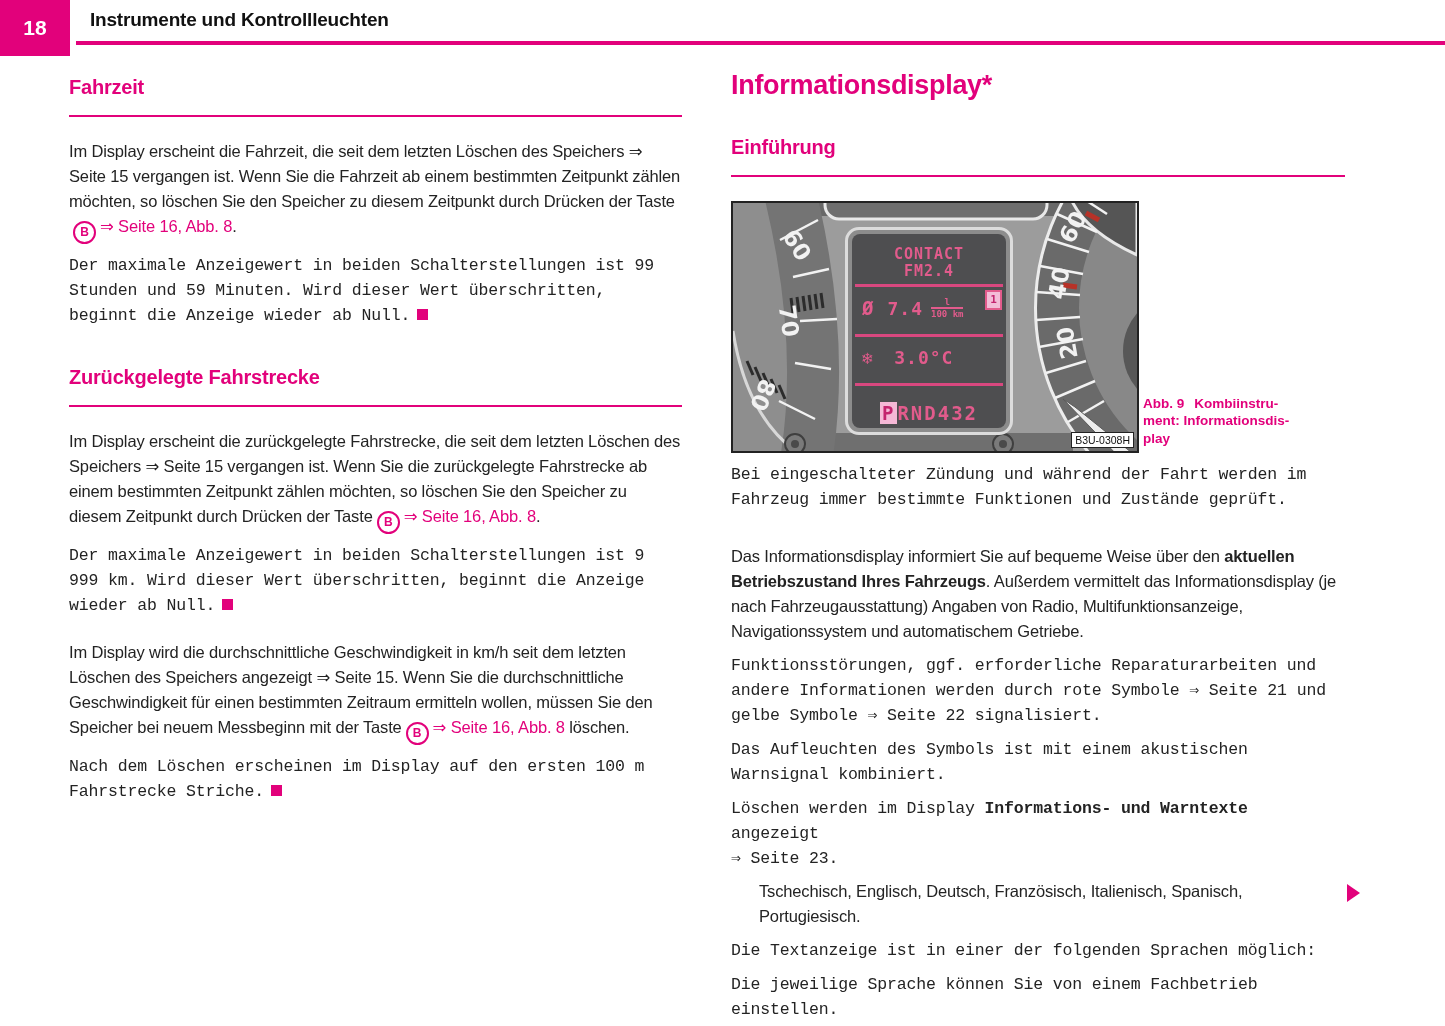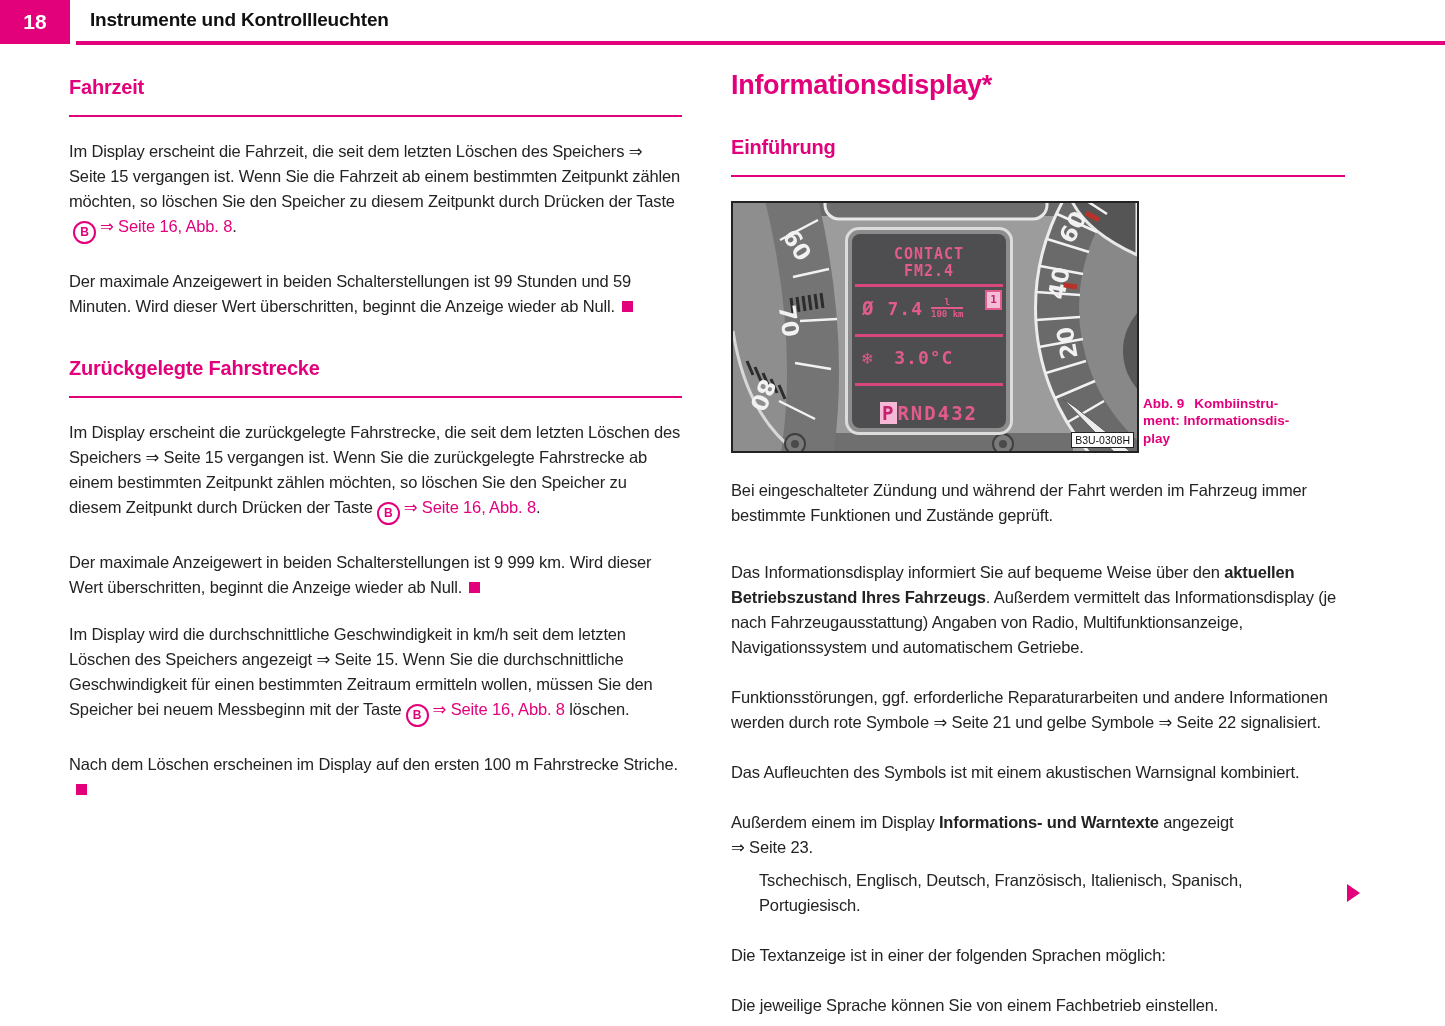--- a/index.html
+++ b/index.html
@@ -1,36 +1,36 @@
 <!DOCTYPE html>
 <html style="--accent: #e2017b; --lcdpink: #e25b8c;"><head>
 <meta charset="utf-8">
 <style>
   html,body{margin:0;padding:0;background:#ffffff;}
   .page{position:relative;width:1445px;height:1026px;background:#ffffff;overflow:hidden;
         font-family:"Liberation Sans","DejaVu Sans",sans-serif;color:#232323;}
 
   
-  .hdr-num{position:absolute;left:0;top:0;width:70px;height:44px;background:var(--accent);
+  .hdr-num{position:absolute;left:0;top:0;width:70px;height:56px;background:var(--accent);
            color:#fff;font-size:21px;font-weight:bold;display:flex;align-items:center;justify-content:center;}
   .hdr-title{position:absolute;left:90px;top:9px;font-size:19px;font-weight:bold;color:#111;letter-spacing:-0.2px;}
   .hdr-rule{position:absolute;left:76px;top:41px;width:1369px;height:4px;background:var(--accent);}
 
   
   .col-left{position:absolute;left:69px;top:76px;width:613px;}
   .col-right{position:absolute;left:731px;top:70px;width:614px;}
 
   h1.chap{margin:0;font-size:27px;line-height:30px;font-weight:bold;color:var(--accent);letter-spacing:-0.3px;}
   h2.sect{margin:0;font-size:20px;line-height:23px;font-weight:bold;color:var(--accent);
           letter-spacing:-0.2px;padding-bottom:16px;border-bottom:2px solid var(--accent);}
   .col-right h2.sect{margin-top:36px;}
   .sec + .sec h2.sect{margin-top:38px;}
 
   p.body{margin:22px 0 0 0;font-size:16.5px;line-height:25px;letter-spacing:-0.15px;color:#232323;}
-  p.body.follow{margin-top:25px;}
+  p.body.follow{margin-top:9px;font-family:Liberation Mono, monospace;}
   p.body b{letter-spacing:-0.15px;}
   p.indent{padding-left:28px;margin-top:8px;}
   .xref{color:var(--accent);}
   .xline{display:block;}
 
   .bkey{display:inline-block;width:19px;height:19px;border:2px solid var(--accent);border-radius:50%;
         vertical-align:-4px;margin:0 4px 0 4px;text-align:center;}
   .bkey-letter{display:block;font-size:12px;line-height:19px;font-weight:bold;color:var(--accent);}
   .endsq{display:inline-block;width:11px;height:11px;background:var(--accent);margin-left:7px;}
 
@@ -211,21 +211,21 @@
         <span class="cap-label">Abb. 9</span><span class="cap-text">Kombiinstru-
 ment: Informationsdis-
 play</span>
       </div>
     </div>
 
     <p class="body follow"><span>Bei eingeschalteter Zündung und während der Fahrt werden im Fahrzeug immer bestimmte Funktionen und Zustände geprüft.</span></p>
     <p class="body" style="margin-top:32px;"><span>Das Informationsdisplay informiert Sie auf bequeme Weise über den </span><b>aktuellen Betriebszustand Ihres Fahrzeugs</b><span>. Außerdem vermittelt das Informationsdisplay (je nach Fahrzeugausstattung) Angaben von Radio, Multifunktionsanzeige, Navigationssystem und automatischem Getriebe.</span></p>
     <p class="body follow"><span>Funktionsstörungen, ggf. erforderliche Reparaturarbeiten und andere Informationen werden durch rote Symbole ⇒ Seite 21 und gelbe Symbole ⇒ Seite 22 signalisiert.</span></p>
     <p class="body follow"><span>Das Aufleuchten des Symbols ist mit einem akustischen Warnsignal kombiniert.</span></p>
-    <p class="body follow"><span>Außerdem einem im Display </span><b>Informations- und Warntexte</b><span> angezeigt</span><span class="xline">⇒ Seite 23.</span></p>
+    <p class="body follow"><span>Löschen werden im Display </span><b>Informations- und Warntexte</b><span> angezeigt</span><span class="xline">⇒ Seite 23.</span></p>
     <p class="body indent"><span>Tschechisch, Englisch, Deutsch, Französisch, Italienisch, Spanisch, Portugiesisch.</span></p>
     <p class="body follow"><span>Die Textanzeige ist in einer der folgenden Sprachen möglich:</span></p>
     <p class="body follow"><span>Die jeweilige Sprache können Sie von einem Fachbetrieb einstellen.</span></p>
   </div>
 
   <div class="cont-arrow"></div>
 
 </div>
 
 </body></html>

